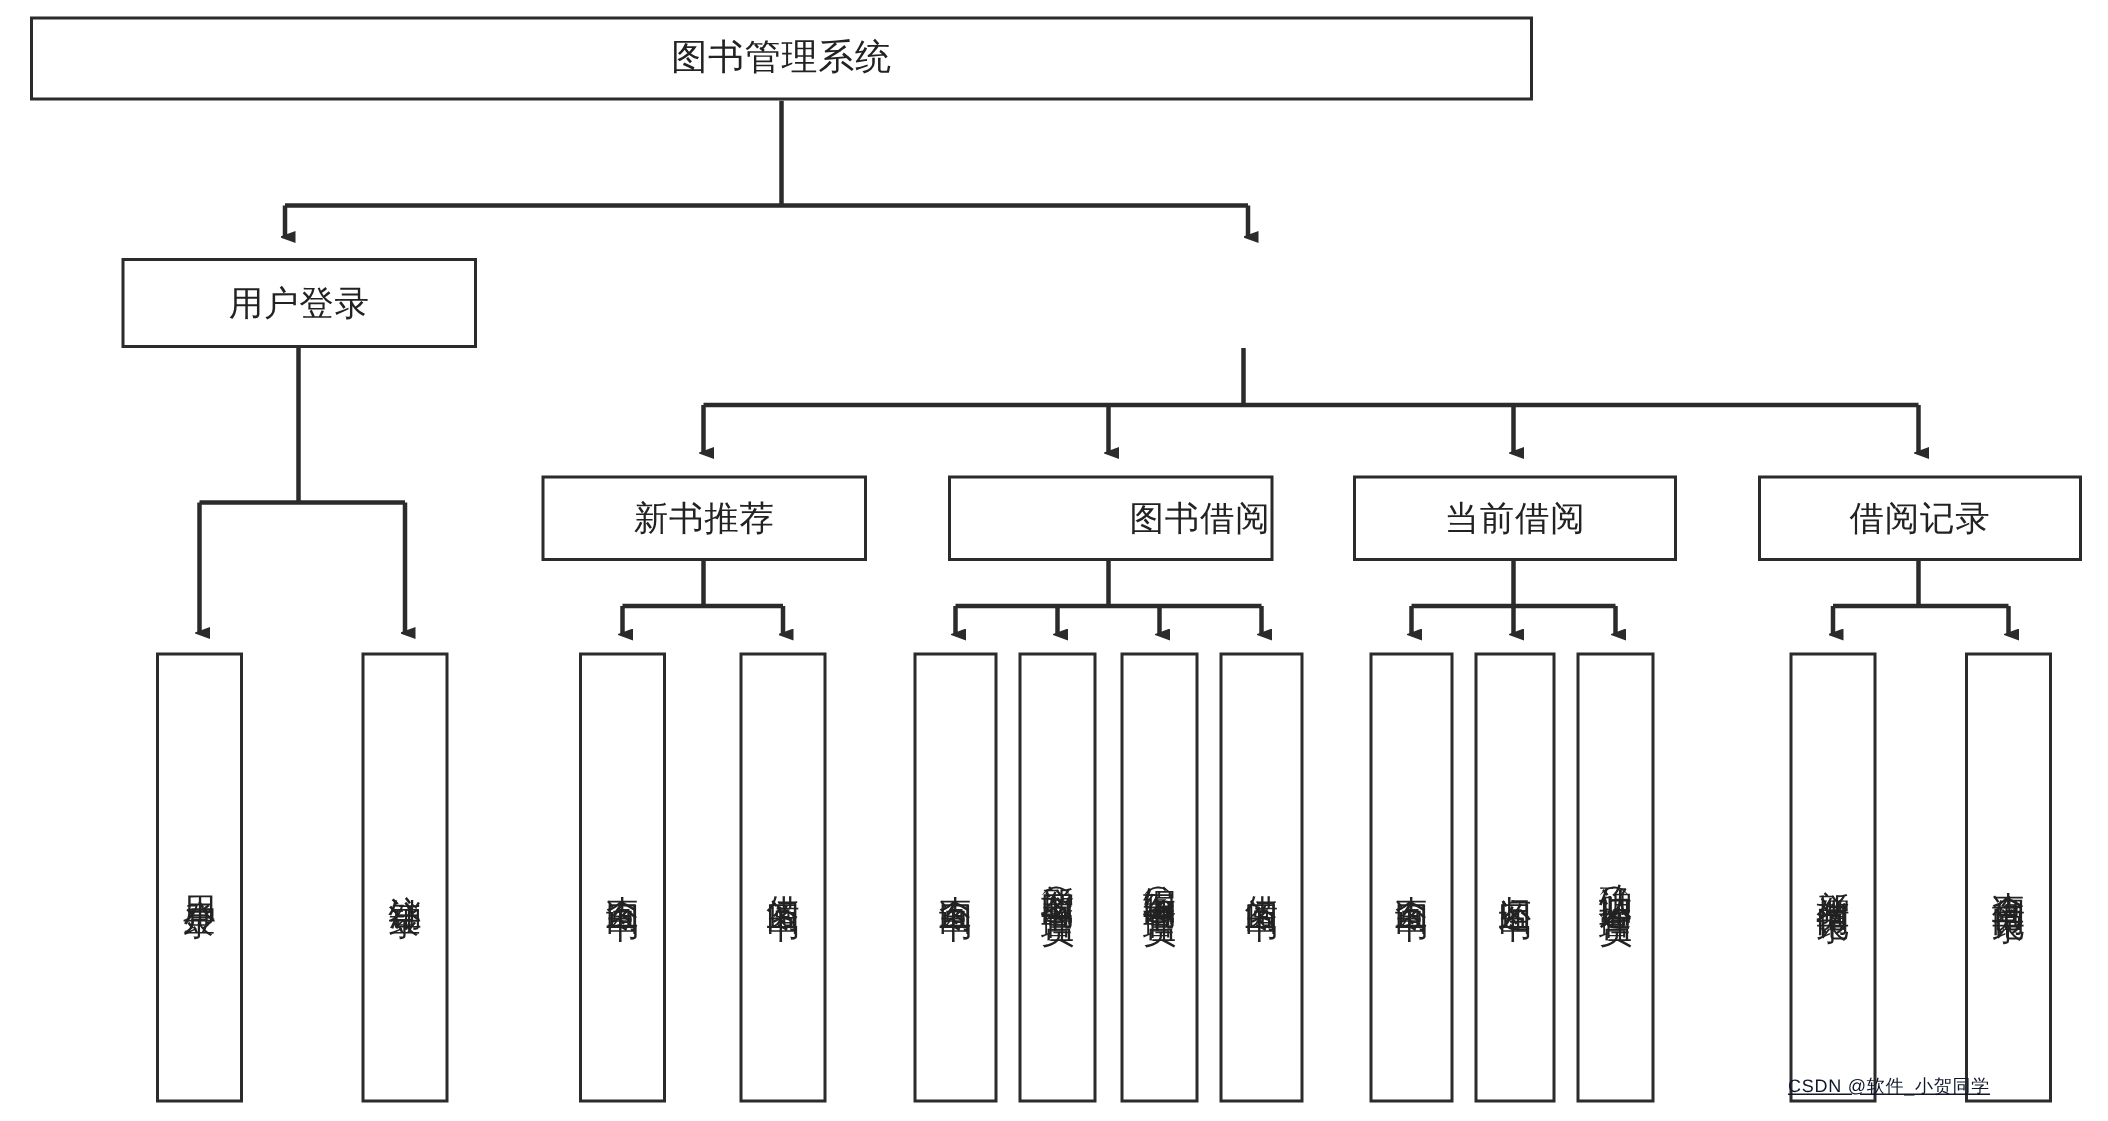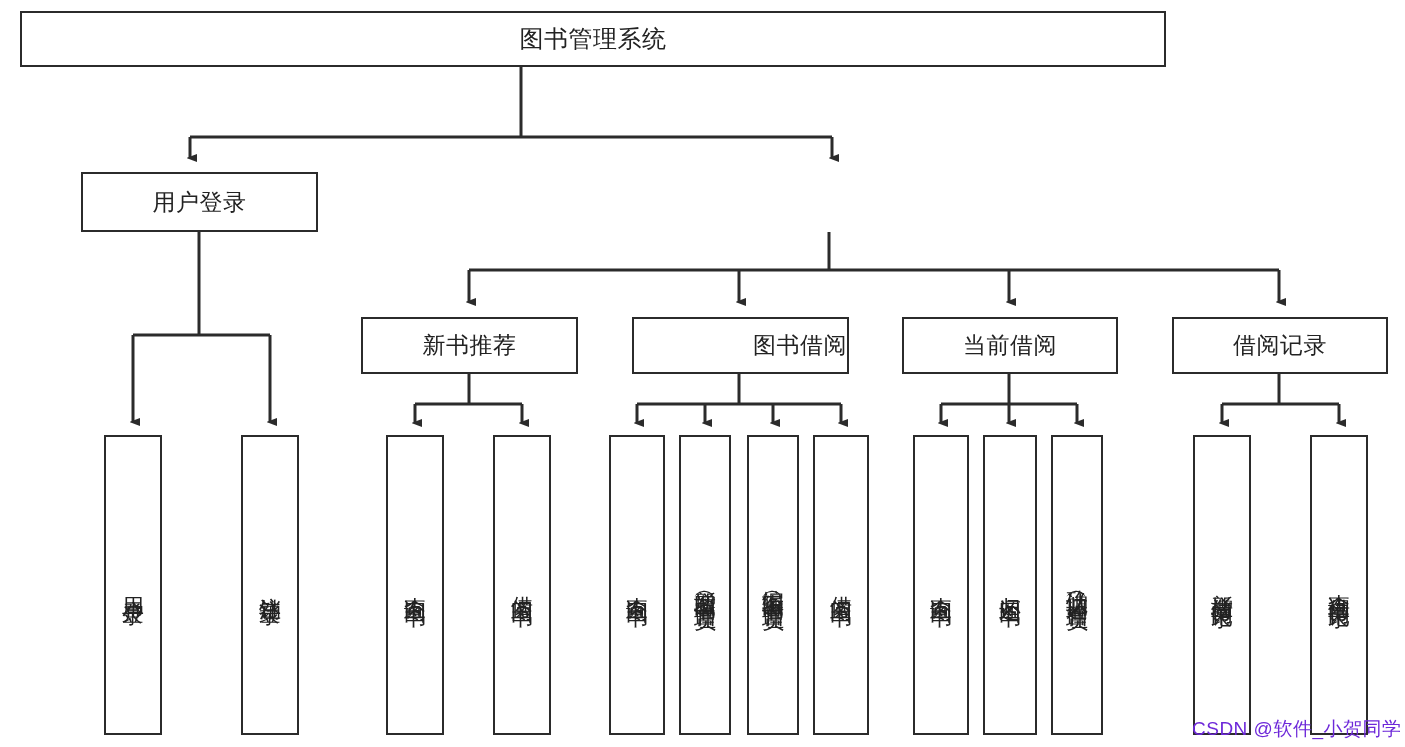--- a/index.html
+++ b/index.html
@@ -57,24 +57,25 @@
   .v-node .lbl {
     writing-mode: vertical-rl;
     text-orientation: upright;
     font-size: 22px;
     line-height: 1.18;
     letter-spacing: 3px;
     white-space: nowrap;
   }
   .watermark {
     position: absolute;
-    font-size: 19px;
-    color: #6d28d9;
+    font-size: 12px;
+    color: #0f172a;
     white-space: nowrap;
     letter-spacing: 0.5px;
+    text-decoration: underline;
   }
 </style>
 </head>
 <body>
 
 <div id="canvas">
 
   <svg class="edges" viewBox="0 0 1405 747">
     <defs>
       <marker id="arrow" markerWidth="10" markerHeight="10" refX="4" refY="7" orient="auto" markerUnits="userSpaceOnUse">
@@ -118,21 +119,21 @@
       <path d="M1009,404 L1009,423" marker-end="url(#arrow)"></path>
       <path d="M1077,404 L1077,423" marker-end="url(#arrow)"></path>
 
       <path d="M1279,374 L1279,404"></path>
       <path d="M1222,404 L1339,404"></path>
       <path d="M1222,404 L1222,423" marker-end="url(#arrow)"></path>
       <path d="M1339,404 L1339,423" marker-end="url(#arrow)"></path>
     </g>
   </svg>
 
-  <div class="node h-node root" style="left:20px; top:11px; width:1146px; height:56px;">
+  <div class="node h-node root" style="left:20px; top:11px; width:1002px; height:56px;">
     <span class="lbl">图书管理系统</span>
   </div>
 
   <div class="node h-node" style="left:81px; top:172px; width:237px; height:60px;">
     <span class="lbl">用户登录</span>
   </div>
 
   <div class="node h-node" style="left:361px; top:317px; width:217px; height:57px;align-items:center;">
     <span class="lbl">新书推荐</span>
   </div>

